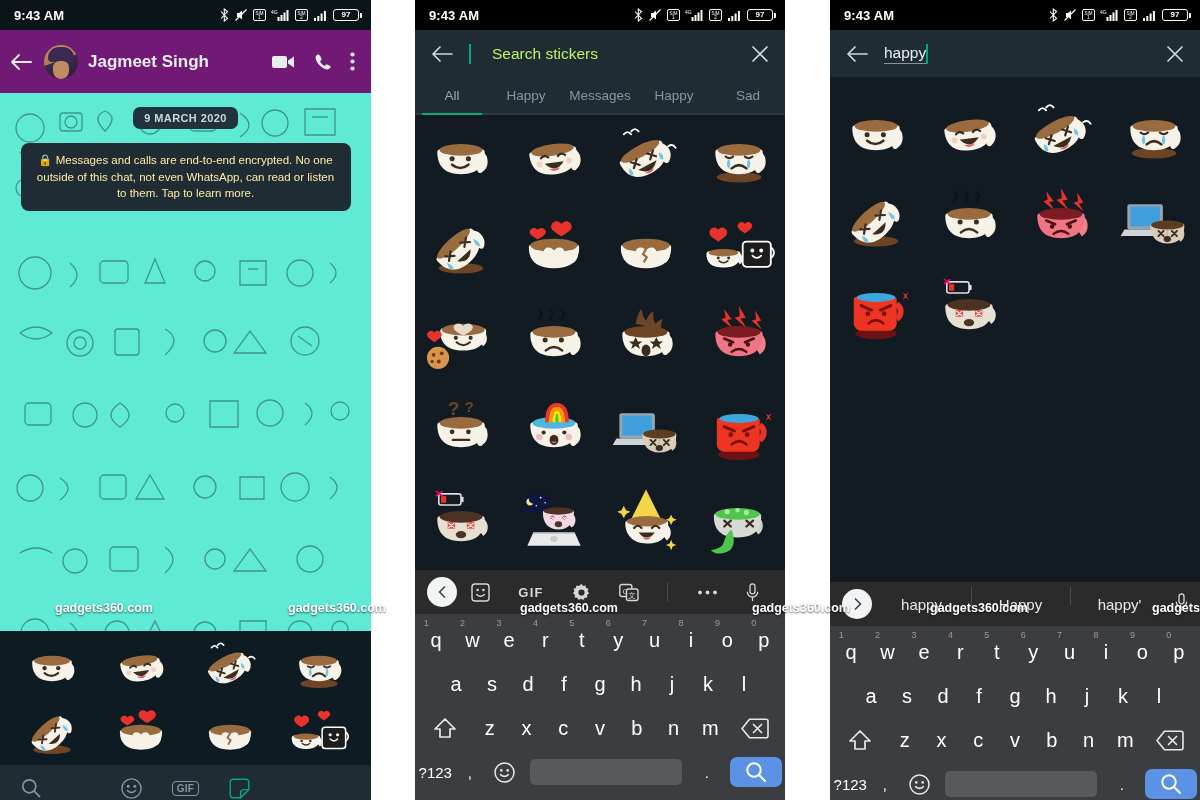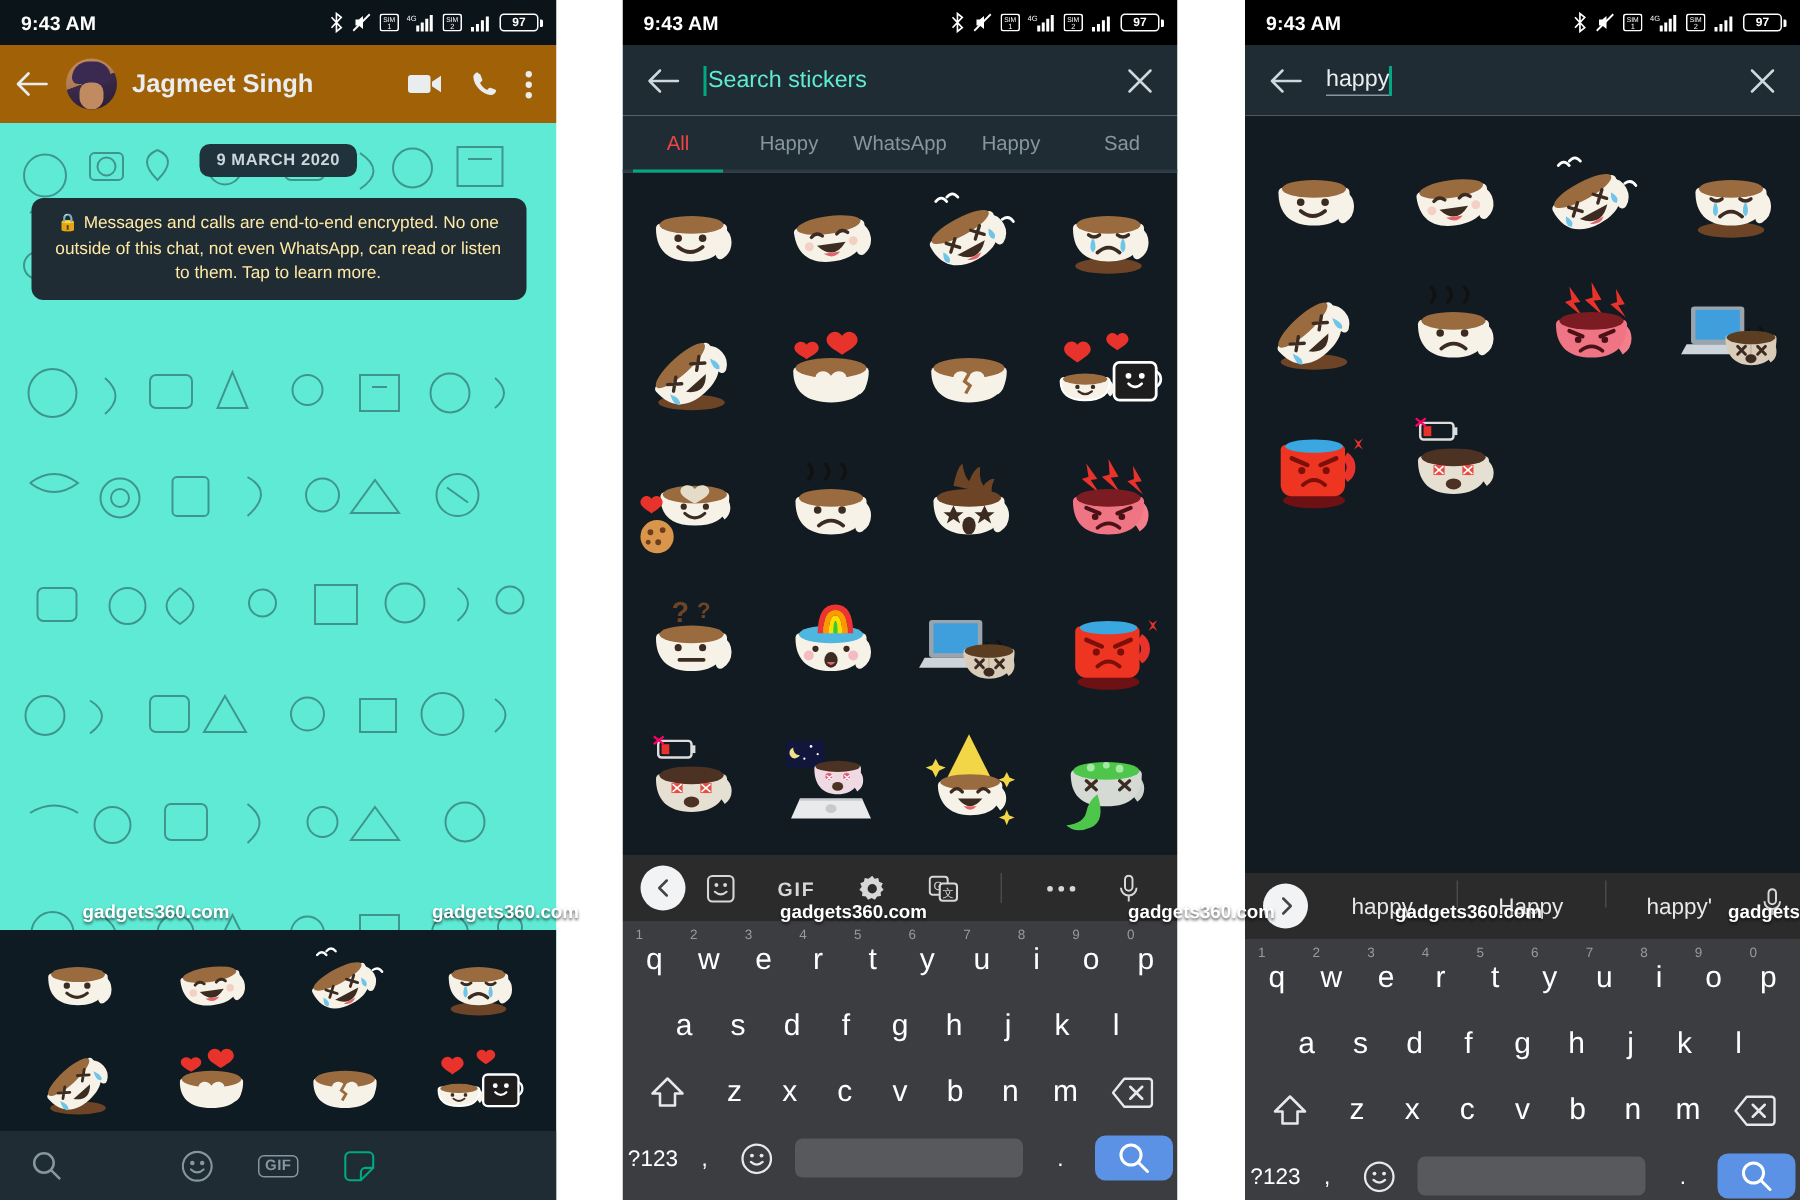--- a/index.html
+++ b/index.html
@@ -32,21 +32,21 @@
     display: flex; align-items: flex-start; justify-content: center;
     font-size: 8px; font-weight: bold; color: #fff; padding: 0 2px; position: relative;
   }
   .battpill::after {
     content: ''; position: absolute; right: -4px; top: 3px;
     width: 2.5px; height: 5px; background: #fff; border-radius: 0 1px 1px 0;
   }
 
   
   .chat-appbar {
-    height: 52px; background: #a16207; display: flex; align-items: center;
+    height: 63px; background: #701a75; display: flex; align-items: center;
     padding: 0 12px 0 8px; gap: 10px;
   }
   .chat-appbar .back { width: 26px; display:flex; align-items:center; justify-content:center; cursor: pointer;}
   .avatar {
     width: 34px; height: 34px; border-radius: 50%; flex: none; overflow: hidden;
     background: linear-gradient(160deg,#c58c60 0%,#b07b52 45%,#3b2a4a 46%,#2a1c36 100%);
     position: relative;
   }
   .avatar::before {
     content:''; position:absolute; left: 4px; top: 2px; width: 26px; height: 15px;
@@ -130,35 +130,35 @@
   }
 
   
   .pick-appbar {
     height: 47px; background: #1f2c33; display: flex; align-items: center;
     padding: 0 16px; gap: 16px;
   }
   .pick-appbar .ic { cursor: pointer; display: flex; }
   .search-field { flex: 1; display: flex; align-items: center; }
   .search-field .caret { height: 20px; }
-  .sf-placeholder { color: #5eead4; font-size: 15.5px; }
+  .sf-placeholder { color: #bef264; font-size: 15.5px; padding-left: 20px; }
   .sf-value {
     color: #e9edef; font-size: 15.5px;
     border-bottom: 1.5px solid #8696a0; padding-bottom: 1px;
   }
 
   .cat-tabs {
     height: 38px; background: #1f2c33; display: flex; align-items: stretch;
     border-bottom: 2px solid #2a3942;
   }
   .cat-tab {
     flex: 1; display: flex; align-items: center; justify-content: center;
     color: #8696a0; font-size: 13.5px; position: relative; cursor: pointer;
   }
-  .cat-tab.active { color: #ef4444; text-align: right; }
+  .cat-tab.active { color: #a3a3a3; text-align: right; }
   .cat-tab.active::after {
     content: ''; position: absolute; left: 10%; right: 10%; bottom: -2px;
     height: 2.5px; background: #00a884;
   }
 
   .sticker-grid {
     background: #111b21; display: grid; grid-template-columns: repeat(4,1fr);
   }
   #picker-grid { height: 455px; grid-template-rows: repeat(5,1fr); }
   #search-grid { height: 505px; grid-auto-rows: 88px; align-content: start; padding-top: 16px; }
@@ -676,21 +676,21 @@
     </div>
 
     <div class="cat-tabs" id="cat-tabs">
         <div class="cat-tab active">
           <span>All</span>
         </div>
         <div class="cat-tab">
           <span>Happy</span>
         </div>
         <div class="cat-tab">
-          <span>WhatsApp</span>
+          <span>Messages</span>
         </div>
         <div class="cat-tab">
           <span>Happy</span>
         </div>
         <div class="cat-tab">
           <span>Sad</span>
         </div>
       </div>
 
     <div class="sticker-grid" id="picker-grid">

